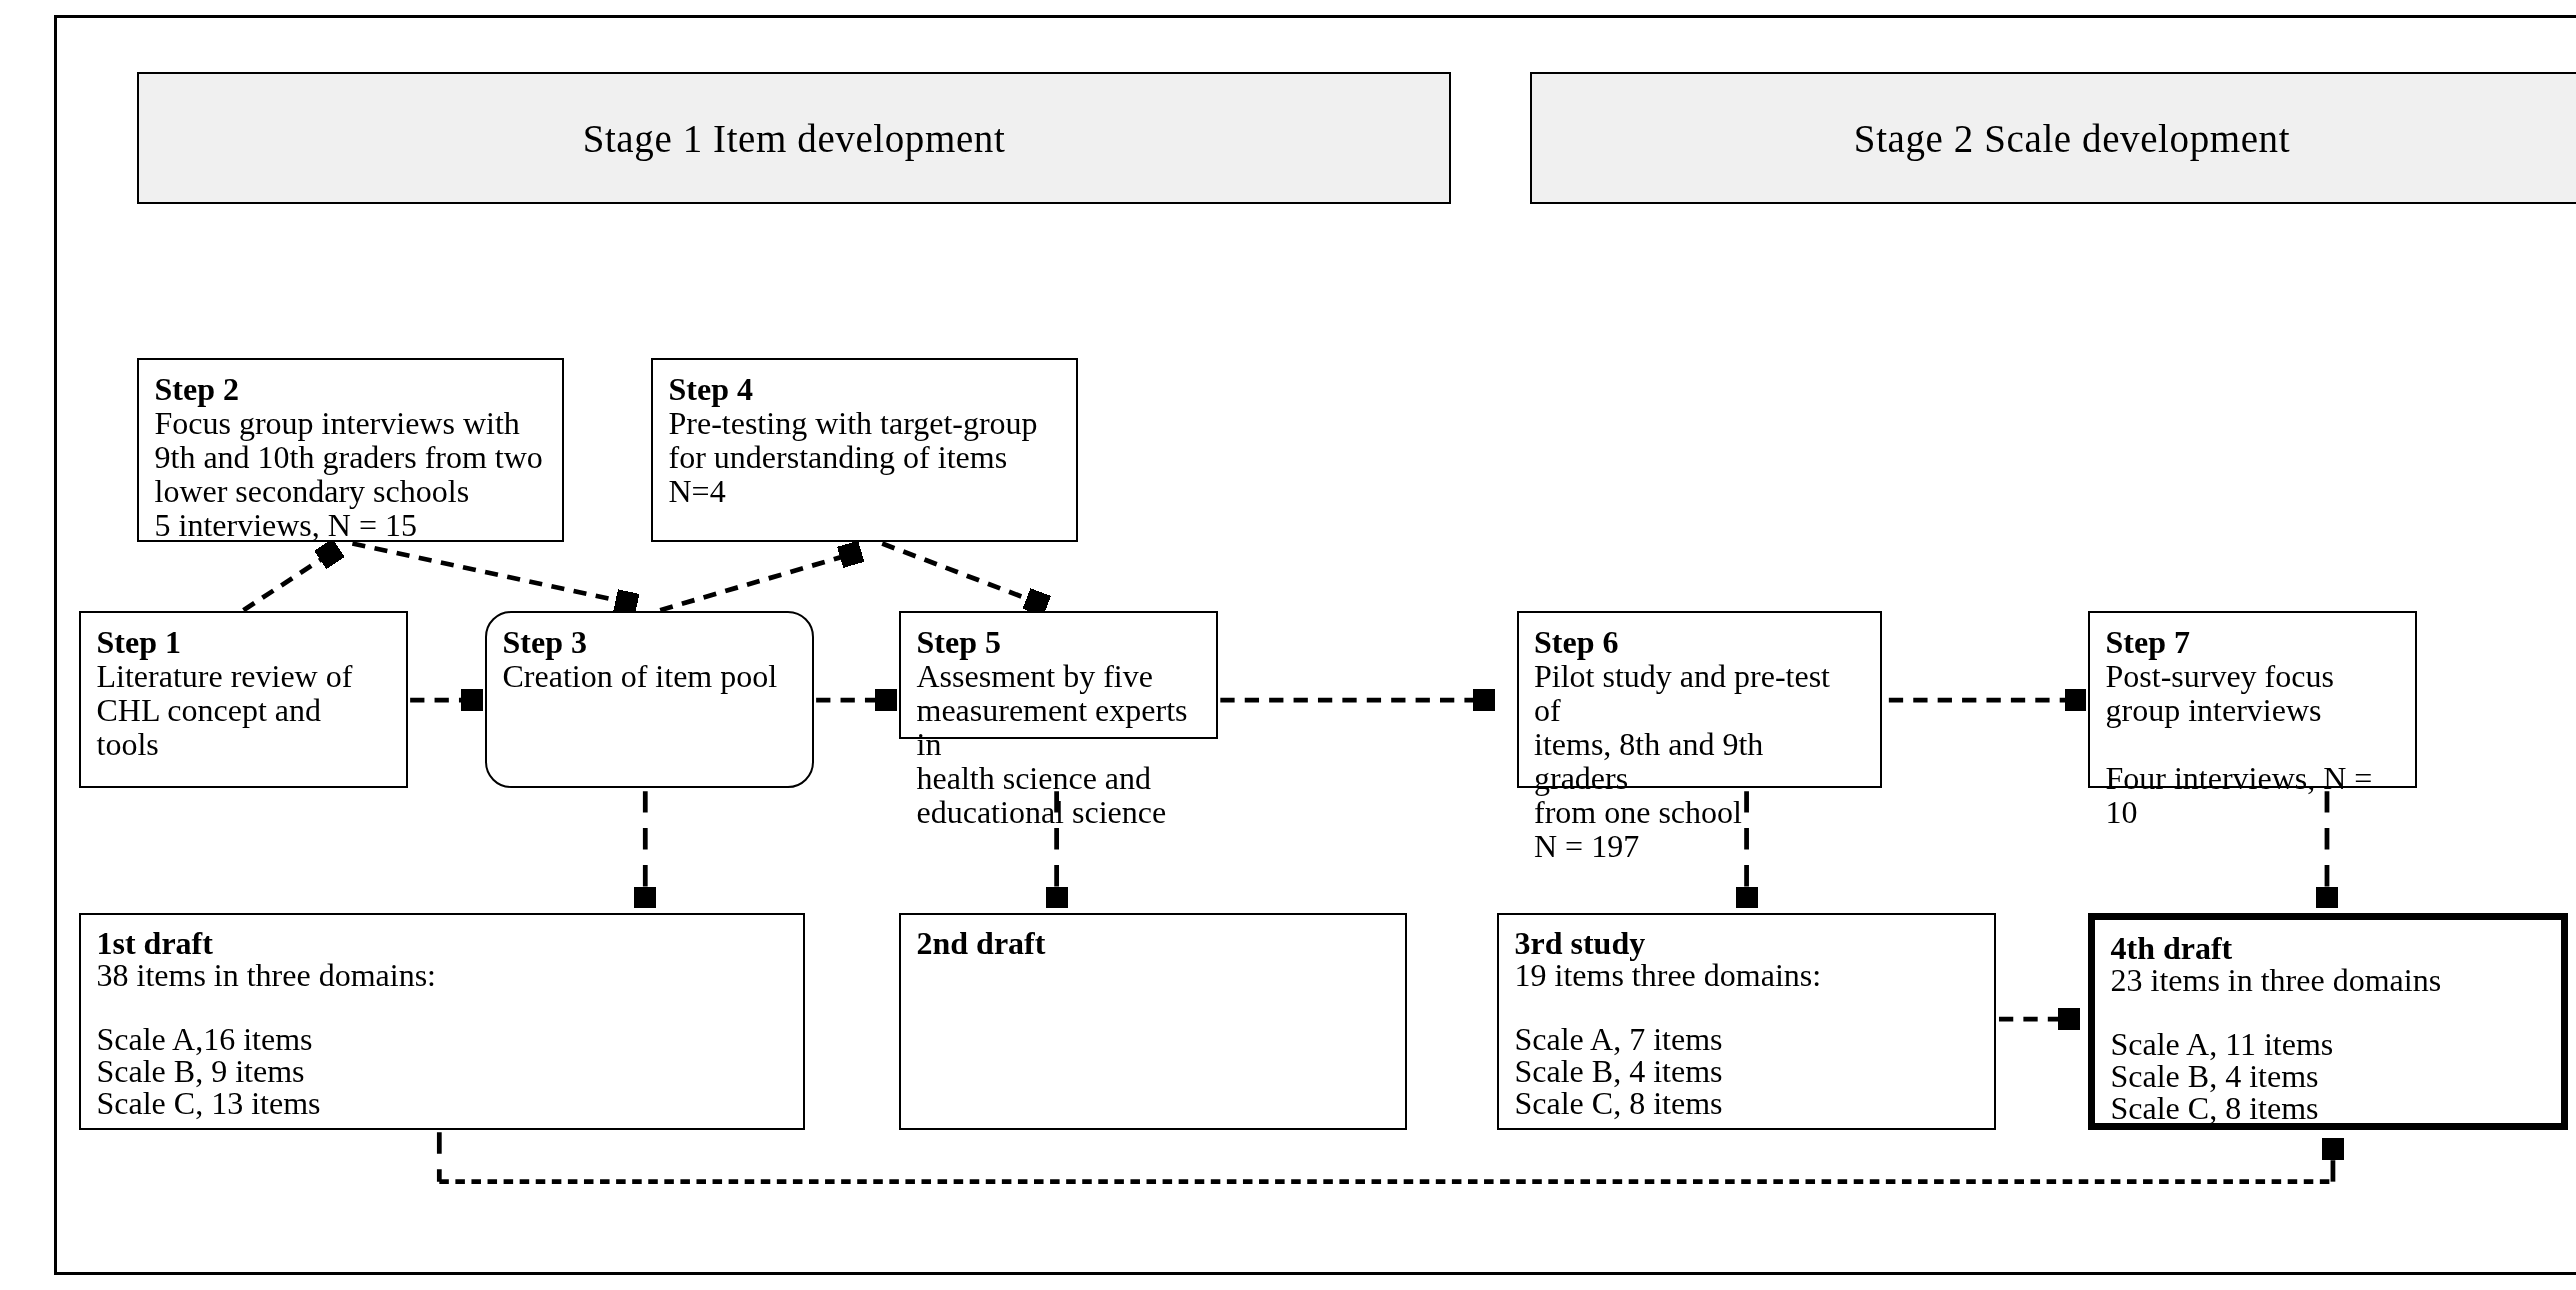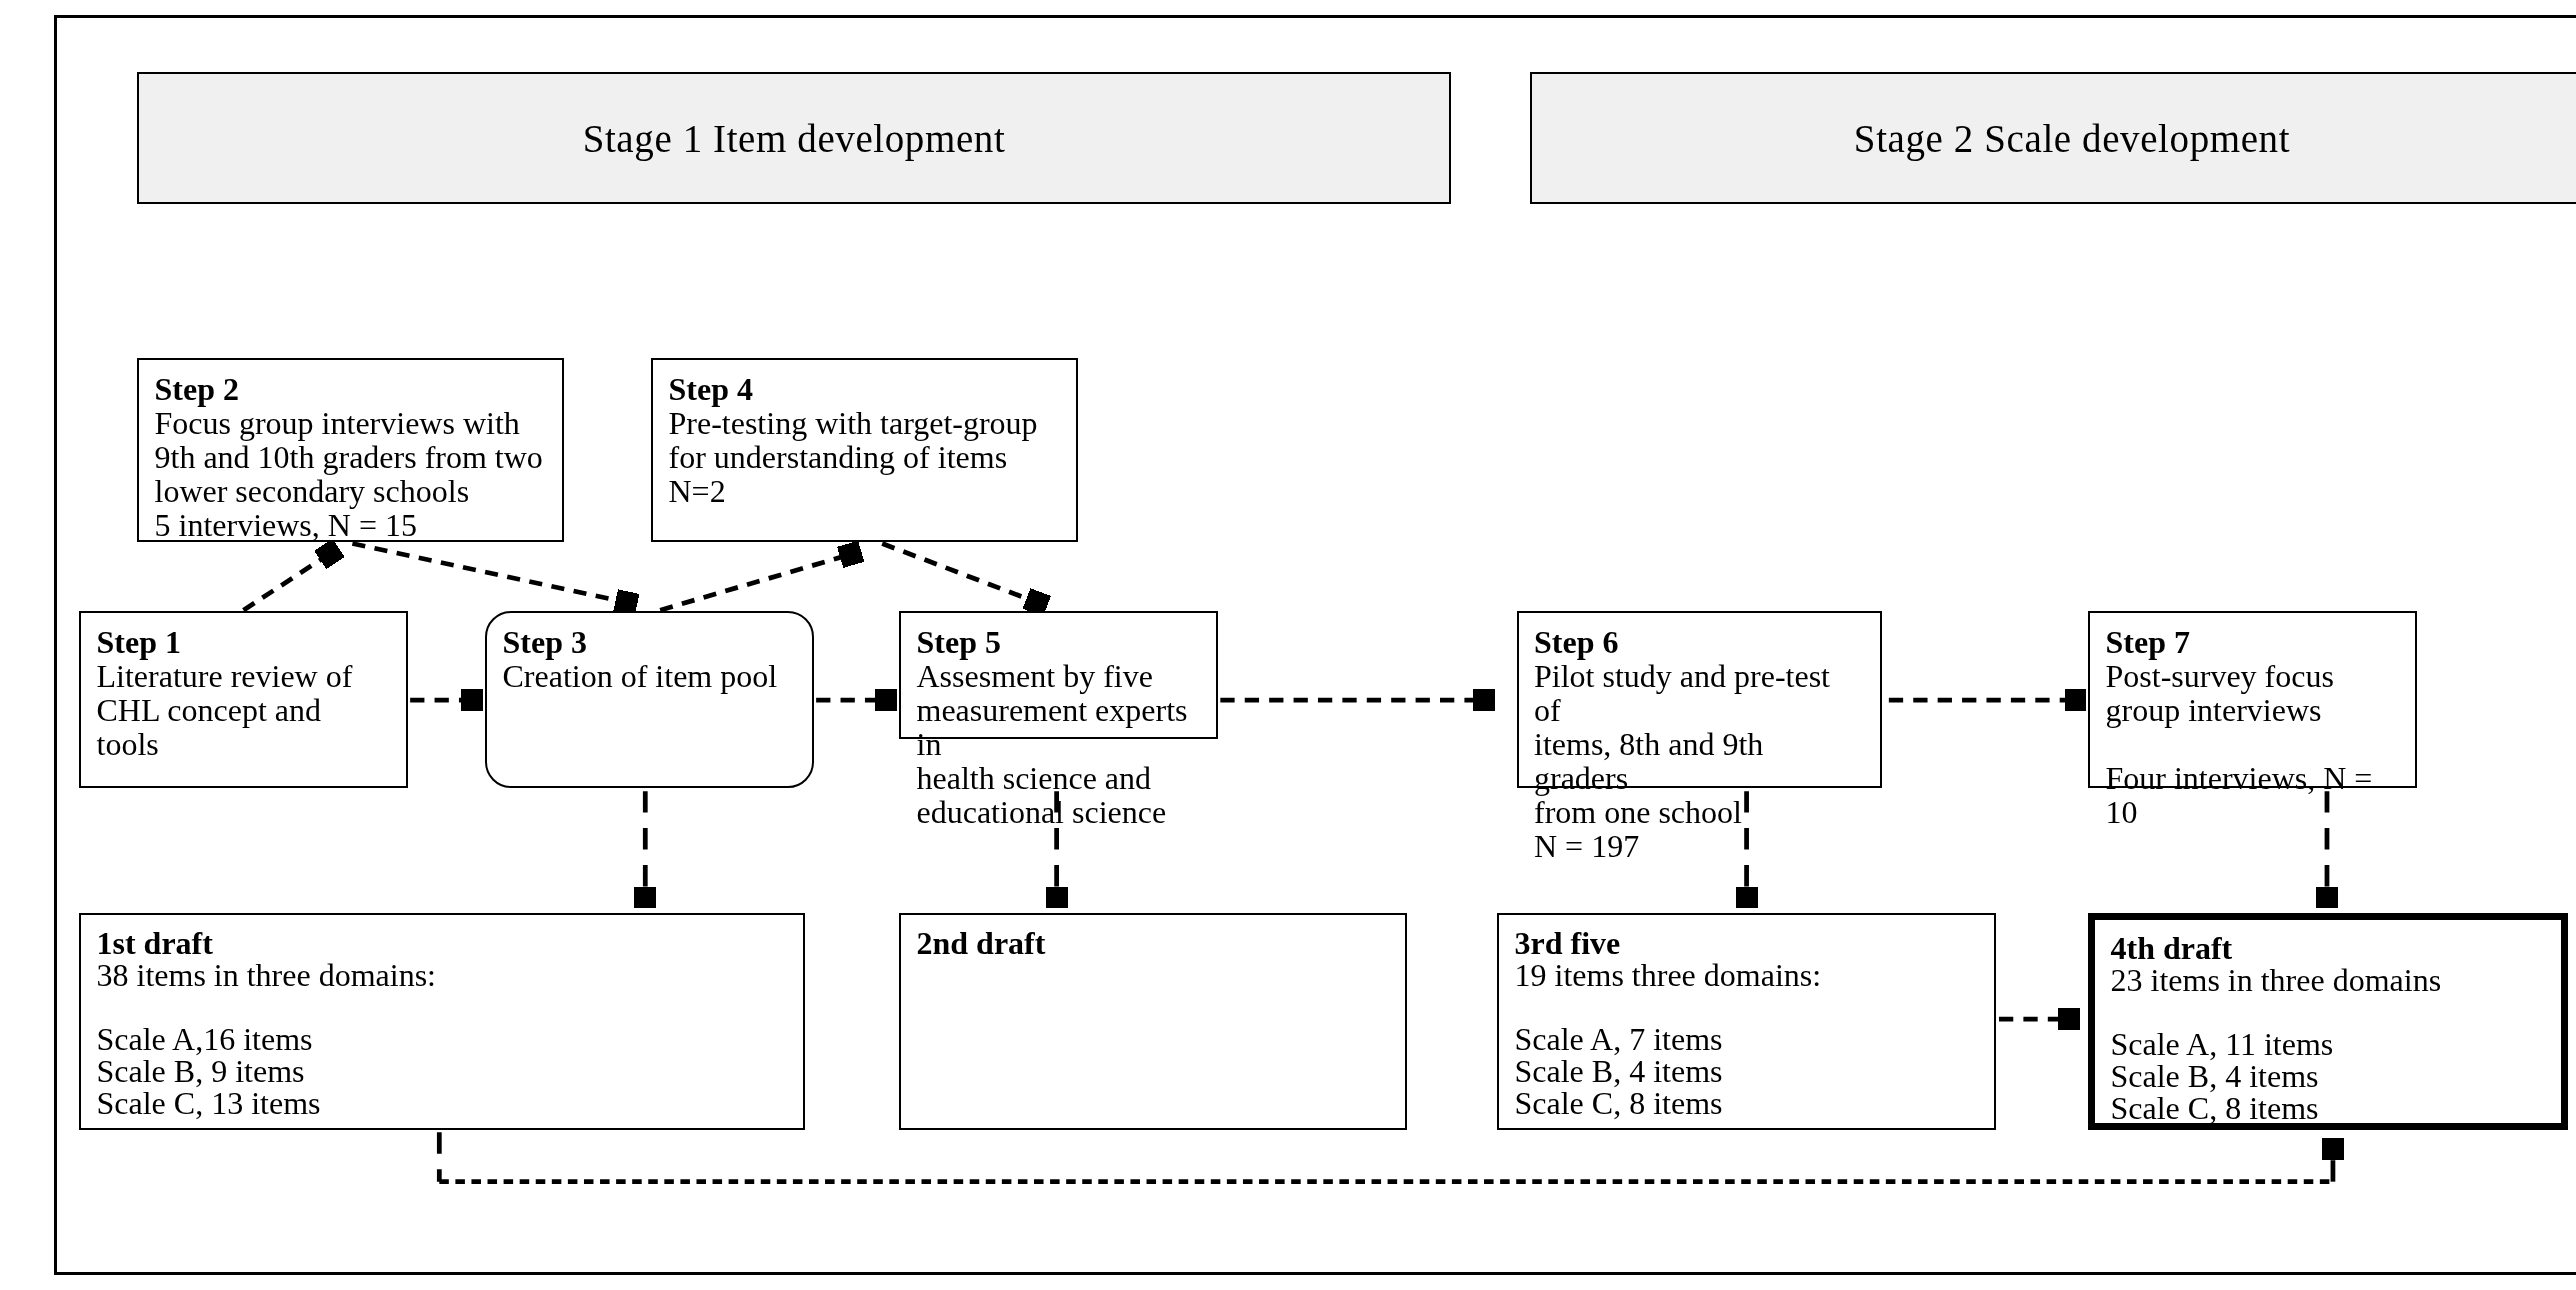--- a/index.html
+++ b/index.html
@@ -88,21 +88,21 @@
     <div class="box-title">Step 2</div>
     <div class="box-body">Focus group interviews with
 9th and 10th graders from two
 lower secondary schools
 5 interviews, N = 15</div>
   </div>
   <div class="box" style="left:613px;top:358px;width:427px;height:184px;">
     <div class="box-title">Step 4</div>
     <div class="box-body">Pre-testing with target-group
 for understanding of items
-N=2</div>
+N=4</div>
   </div>
 
   <div class="box" style="left:41px;top:611px;width:329px;height:177px;">
     <div class="box-title">Step 1</div>
     <div class="box-body">Literature review of
 CHL concept and tools</div>
   </div>
   <div class="box" style="left:447px;top:611px;width:329px;height:177px;border-radius:26px;">
     <div class="box-title">Step 3</div>
     <div class="box-body">Creation of item pool</div>
@@ -134,21 +134,21 @@
     <div class="box-body">38 items in three domains:
 
 Scale A,16 items
 Scale B, 9 items
 Scale C, 13 items</div>
   </div>
   <div class="box draft" style="left:861px;top:913px;width:508px;height:217px;">
     <div class="box-title">2nd draft</div>
   </div>
   <div class="box draft" style="left:1459px;top:913px;width:499px;height:217px;">
-    <div class="box-title">3rd five</div>
+    <div class="box-title">3rd study</div>
     <div class="box-body">19 items three domains:
 
 Scale A, 7 items
 Scale B, 4 items
 Scale C, 8 items</div>
   </div>
   <div class="box draft thick" style="left:2050px;top:913px;width:480px;height:217px;">
     <div class="box-title">4th draft</div>
     <div class="box-body">23 items in three domains
 

